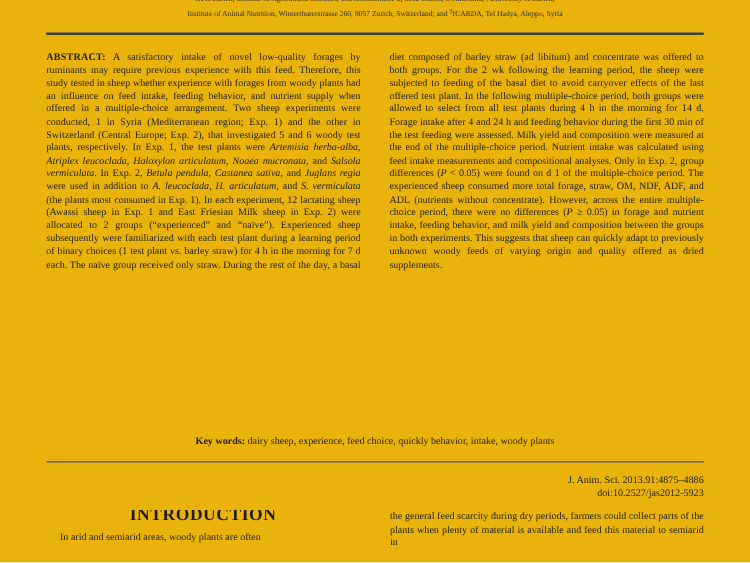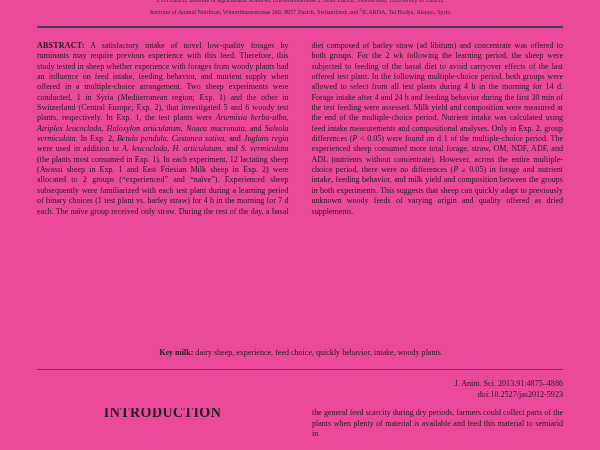--- a/index.html
+++ b/index.html
@@ -13,21 +13,21 @@
     overflow: hidden;
     font-family: "Liberation Serif", "DejaVu Serif", serif;
     color: #1d1d1f;
     position: relative;
   }
   .page {
     position: absolute;
     left: 0; top: 0;
     width: 600px;
     height: 450px;
-    background: #ec4899;
+    background: #eab308;
   }
   
   .affil {
     position: absolute;
     left: 37px;
     top: -4px;
     width: 526px;
     font-size: 6.1px;
     line-height: 9.2px;
     text-align: center;
@@ -149,30 +149,31 @@
     <span class="ln">ETH Zurich, Institute of Agricultural Sciences, Universitatstrasse 2, 8092 Zurich, Switzerland; †University of Zurich,</span>
     <span class="ln"><span>Institute of Animal Nutrition, Winterthurerstrasse 260, 8057 Zurich, Switzerland; and </span><span class="sup">‡</span><span>ICARDA, Tel Hadya, Aleppo, Syria</span></span>
   </div>
 
   <div class="rule-top"></div>
 
   <div class="abstract">
     <p><b>ABSTRACT:</b><span> A satisfactory intake of novel low-quality forages by ruminants may require previous experience with this feed. Therefore, this study tested in sheep whether experience with forages from woody plants had an influence on feed intake, feeding behavior, and nutrient supply when offered in a multiple-choice arrangement. Two sheep experiments were conducted, 1 in Syria (Mediterranean region; Exp. 1) and the other in Switzerland (Central Europe; Exp. 2), that investigated 5 and 6 woody test plants, respectively. In Exp. 1, the test plants were </span><i>Artemisia herba-alba</i><span>, </span><i>Atriplex leucoclada</i><span>, </span><i>Haloxylon articulatum</i><span>, </span><i>Noaea mucronata</i><span>, and </span><i>Salsola vermiculata</i><span>. In Exp. 2, </span><i>Betula pendula</i><span>, </span><i>Castanea sativa</i><span>, and </span><i>Juglans regia</i><span> were used in addition to </span><i>A. leucoclada</i><span>, </span><i>H. articulatum</i><span>, and </span><i>S. vermiculata</i><span> (the plants most consumed in Exp. 1). In each experiment, 12 lactating sheep (Awassi sheep in Exp. 1 and East Friesian Milk sheep in Exp. 2) were allocated to 2 groups (“experienced” and “naïve”). Experienced sheep subsequently were familiarized with each test plant during a learning period of binary choices (1 test plant vs. barley straw) for 4 h in the morning for 7 d each. The naïve group received only straw. During the rest of the day, a basal diet composed of barley straw (ad libitum) and concentrate was offered to both groups. For the 2 wk following the learning period, the sheep were subjected to feeding of the basal diet to avoid carryover effects of the last offered test plant. In the following multiple-choice period, both groups were allowed to select from all test plants during 4 h in the morning for 14 d. Forage intake after 4 and 24 h and feeding behavior during the first 30 min of the test feeding were assessed. Milk yield and composition were measured at the end of the multiple-choice period. Nutrient intake was calculated using feed intake measurements and compositional analyses. Only in Exp. 2, group differences (</span><i>P</i><span> &lt; 0.05) were found on d 1 of the multiple-choice period. The experienced sheep consumed more total forage, straw, OM, NDF, ADF, and ADL (nutrients without concentrate). However, across the entire multiple-choice period, there were no differences (</span><i>P</i><span> ≥ 0.05) in forage and nutrient intake, feeding behavior, and milk yield and composition between the groups in both experiments. This suggests that sheep can quickly adapt to previously unknown woody feeds of varying origin and quality offered as dried supplements.</span></p>
   </div>
 
-  <div class="keywords"><b>Key milk:</b><span> dairy sheep, experience, feed choice, quickly behavior, intake, woody plants</span></div>
+  <div class="keywords"><b>Key words:</b><span> dairy sheep, experience, feed choice, quickly behavior, intake, woody plants</span></div>
 
   <div class="rule-mid"></div>
 
   <div class="credits">
     <span class="citation"><span>J. Anim. Sci. 2013.91:4875–4886</span><span class="doi">doi:10.2527/jas2012-5923</span></span>
   </div>
 
   <div class="bodycols">
     <div class="col left">
       <div class="sec-head">INTRODUCTION</div>
+      <p>In arid and semiarid areas, woody plants are often</p>
     </div>
     <div class="col right">
       <p>the general feed scarcity during dry periods, farmers could collect parts of the plants when plenty of material is available and feed this material to semiarid in</p>
     </div>
   </div>
 
 </div>
 
 </body></html>

